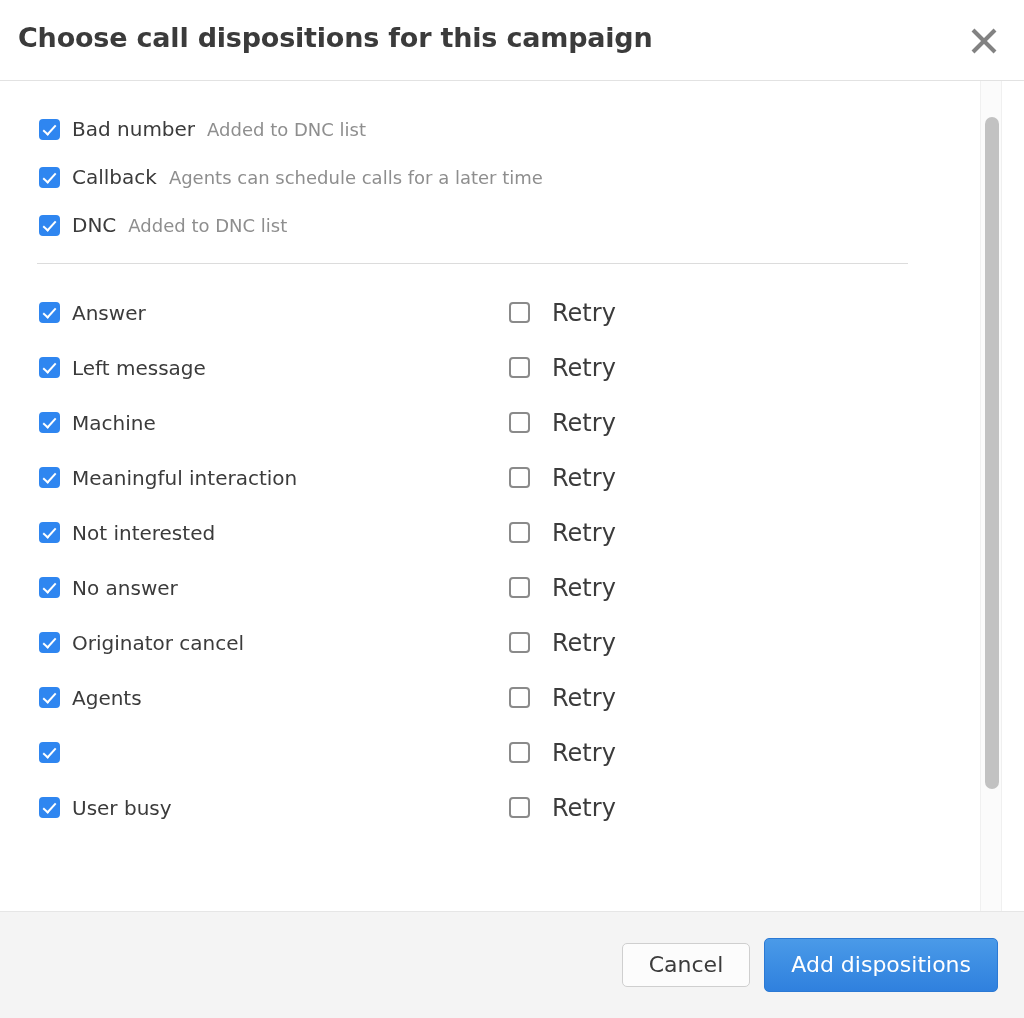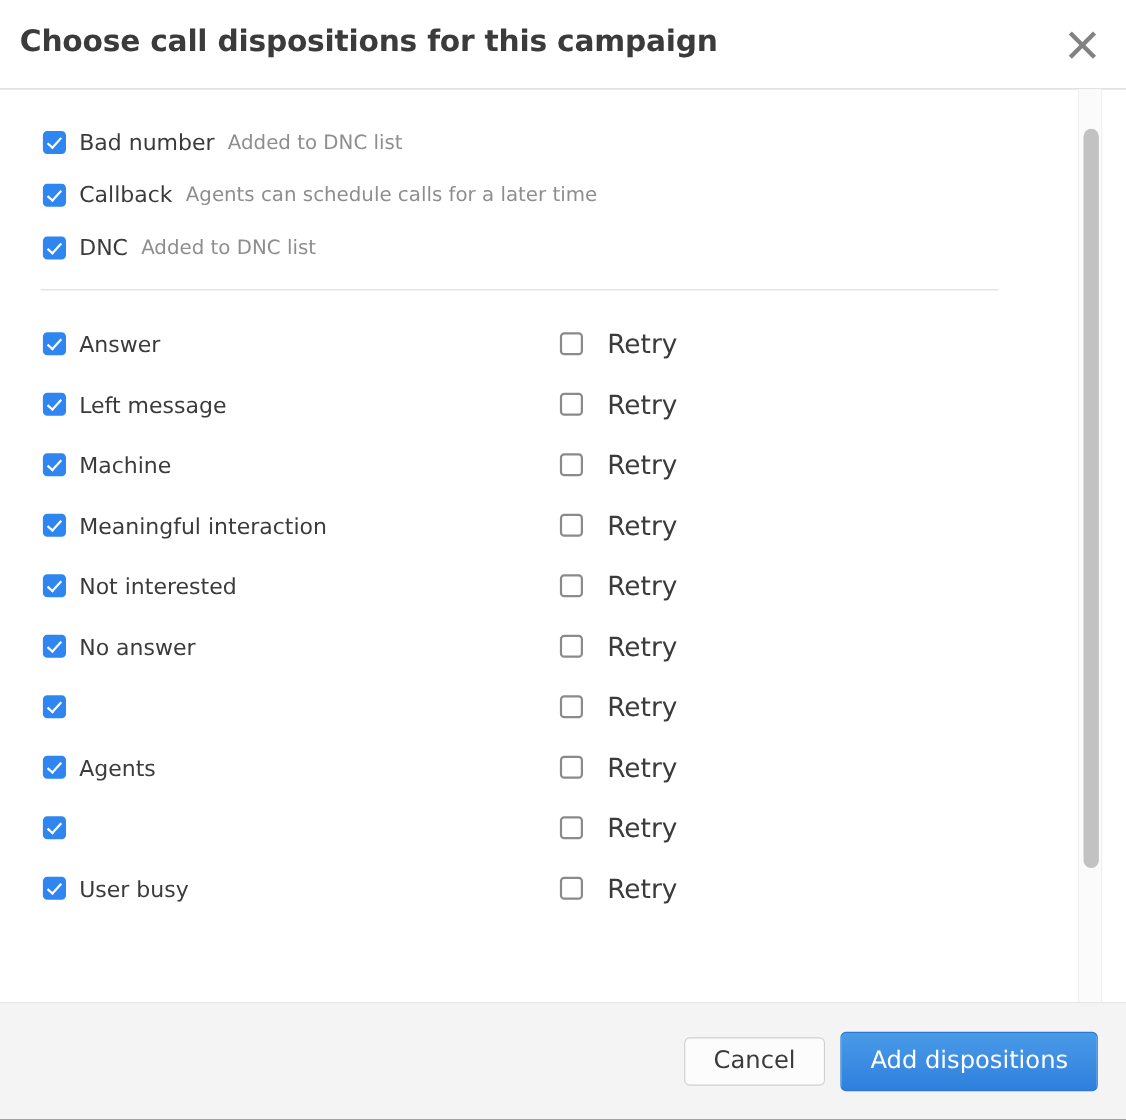--- a/index.html
+++ b/index.html
@@ -9,21 +9,21 @@
     width: 1024px; height: 1018px;
     background: #ffffff;
     font-family: "DejaVu Sans", "Liberation Sans", sans-serif;
     -webkit-font-smoothing: antialiased;
   }
 
   .modal {
     position: relative;
     width: 1024px;
     height: 1018px;
-    background: #000000;
+    background: #701a75;
     display: flex;
     flex-direction: column;
     overflow: hidden;
   }
 
   
   .modal-header {
     position: relative;
     height: 81px;
     flex: 0 0 81px;
@@ -332,20 +332,21 @@
           <span class="cb checked"></span>
           <span class="disp-label">No answer</span>
           <span class="retry-cell">
             <span class="cb unchecked"></span>
             <span class="retry-label">Retry</span>
           </span>
         </div>
 
         <div class="disp-row">
           <span class="cb checked"></span>
+          <span class="disp-label">Originator cancel</span>
           <span class="retry-cell">
             <span class="cb unchecked"></span>
             <span class="retry-label">Retry</span>
           </span>
         </div>
 
         <div class="disp-row">
           <span class="cb checked"></span>
           <span class="disp-label">Agents</span>
           <span class="retry-cell">

